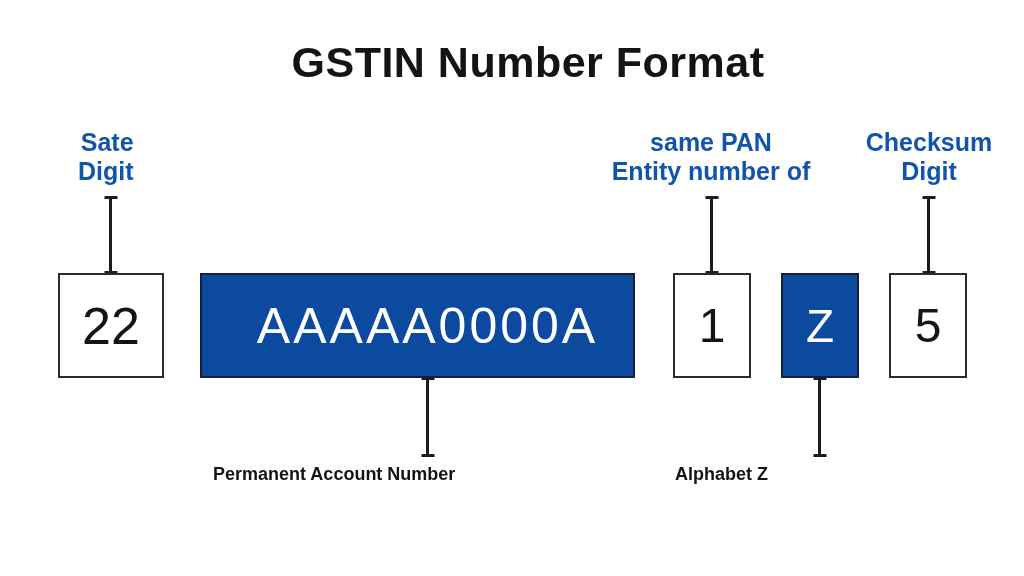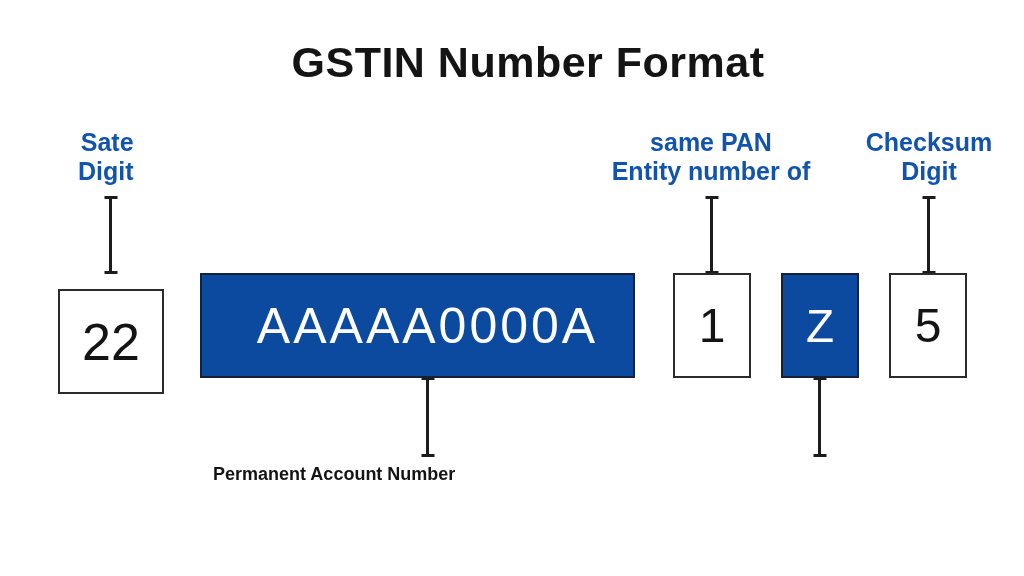--- a/index.html
+++ b/index.html
@@ -72,21 +72,21 @@
   .box-white {
     background: #ffffff;
     border: 2px solid var(--box-border, #2b2b2b);
     color: var(--text-black, #141414);
   }
   .box-blue {
     background: var(--box-blue, #0c4aa0);
     border: 2px solid var(--blue-box-border, #16203a);
     color: #ffffff;
   }
-  .box-state    { left: 58px;  width: 106px; font-size: 52px; margin-top: 16px; }
+  .box-state    { left: 58px;  width: 106px; font-size: 52px; }
   .box-pan      { left: 200px; width: 435px; font-size: 50px; letter-spacing: 3px; padding-left: 20px; }
   .box-entity   { left: 673px; width: 78px;  font-size: 48px; }
   .box-z        { left: 781px; width: 78px;  font-size: 46px; }
   .box-checksum { left: 889px; width: 78px;  font-size: 48px; }
 
   .label-bottom {
     position: absolute;
     top: 460px;
     color: var(--text-black, #141414);
     font-weight: 700;
@@ -135,15 +135,16 @@
     <span>Z</span>
   </div>
   <div class="box box-white box-checksum">
     <span>5</span>
   </div>
 
   <div class="label-bottom label-pan">
     <span class="line">Permanent Account Number</span>
   </div>
   <div class="label-bottom label-z">
+    <span class="line">Alphabet Z</span>
   </div>
 
 </div>
 
 </body></html>

